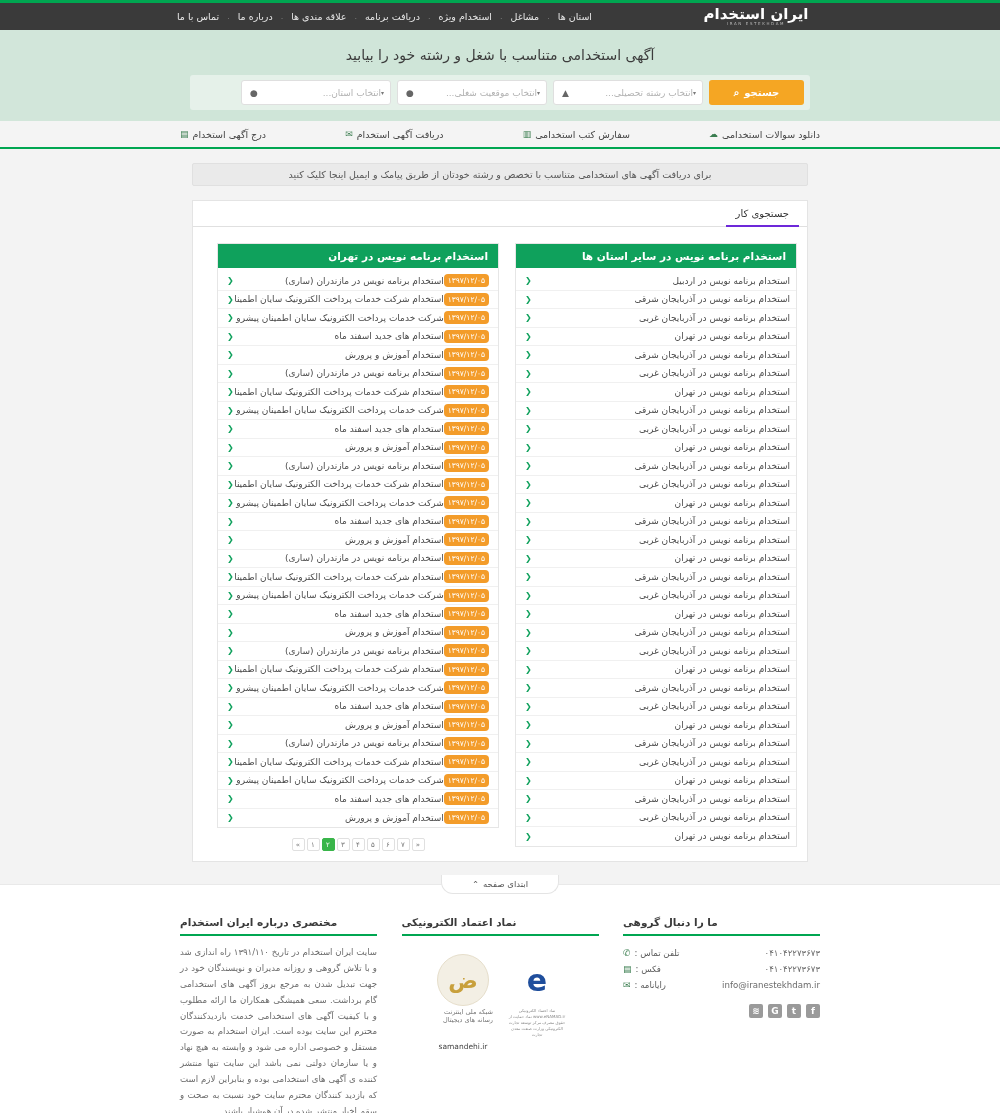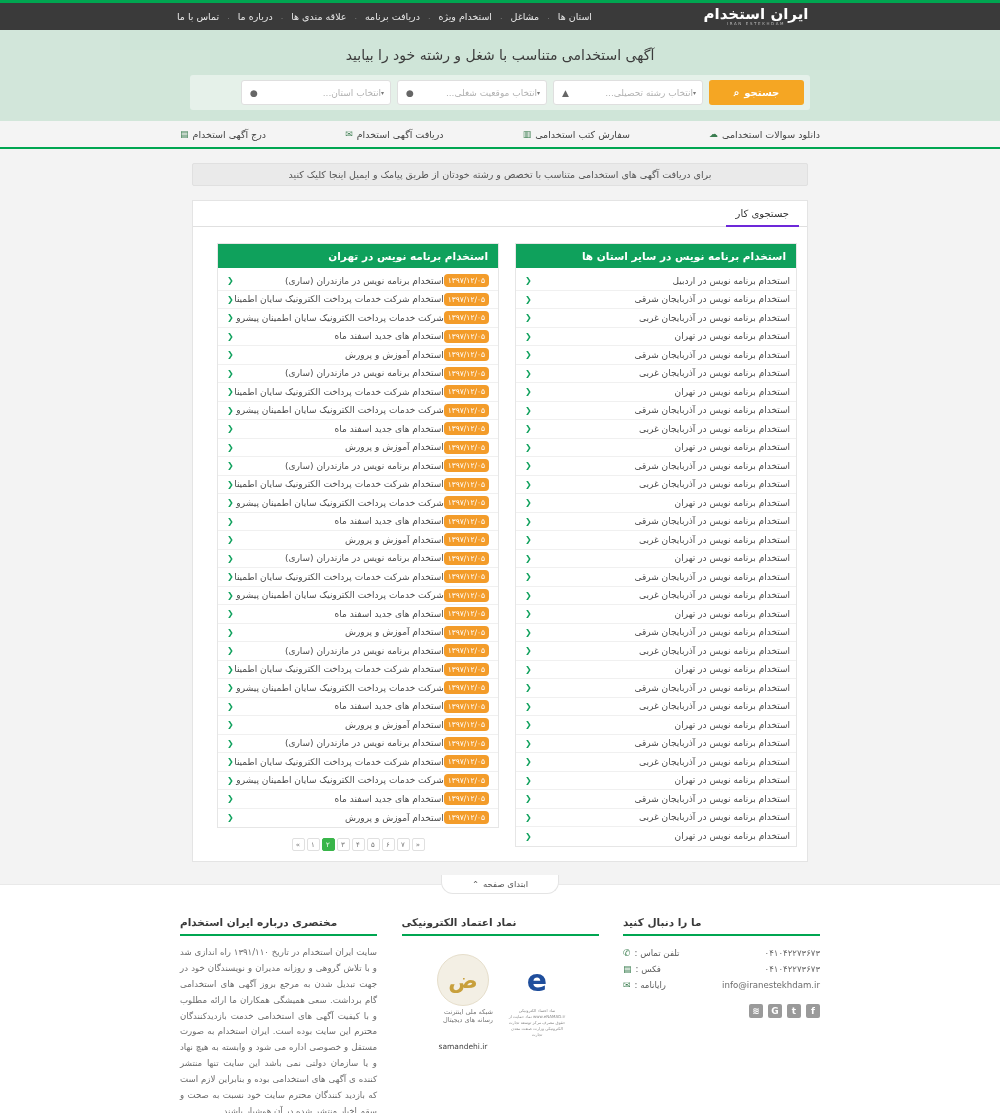--- a/index.html
+++ b/index.html
@@ -638,21 +638,21 @@
     <div class="divider-tab">
       <span>ابتدای صفحه</span>
       <span>⌃</span>
     </div>
   </div>
 
   <div class="footer">
     <div class="footer-inner">
 
       <div class="fcol">
-        <h4>ما را دنبال کنید</h4>
+        <h4>ما را دنبال گروهی</h4>
         <div class="rule"></div>
         <div class="contact-list" id="contacts">
             <div class="contact-row">
               <span class="val">۰۴۱۰۴۲۲۷۳۶۷۳</span>
               <span class="lbl">
                 <span>تلفن تماس :</span>
                 <span class="ci">✆</span>
               </span>
             </div>
             <div class="contact-row">

